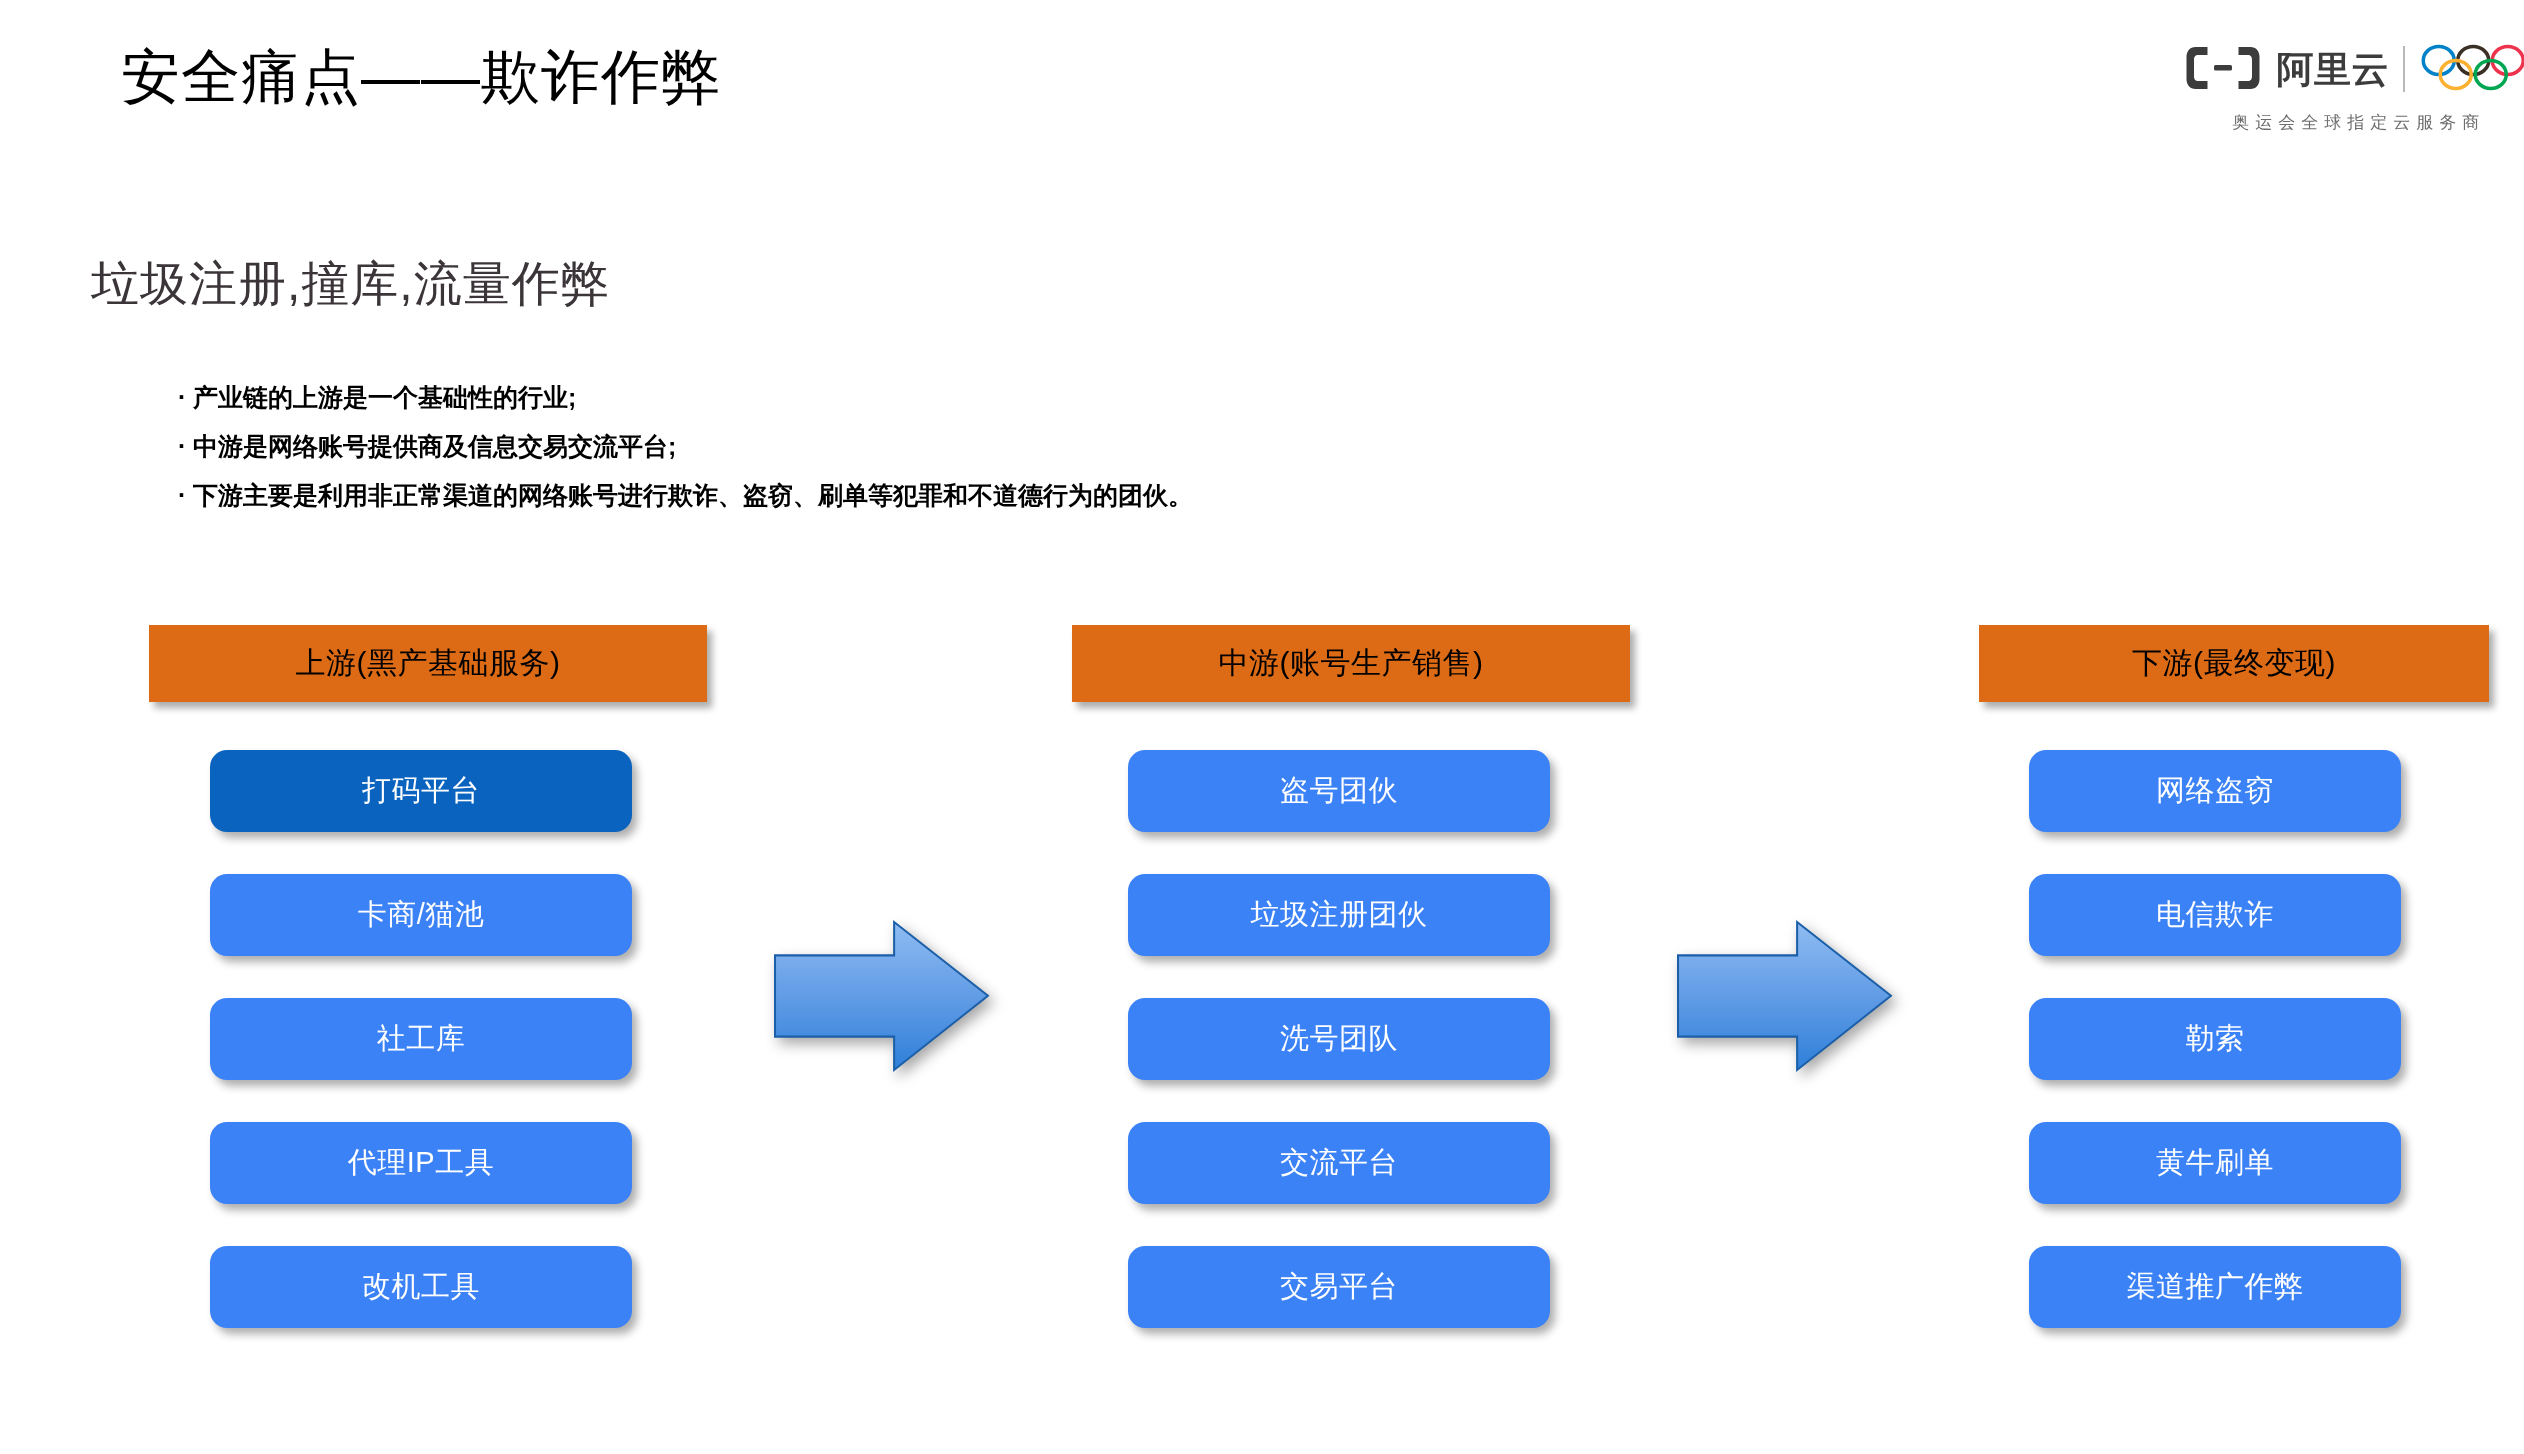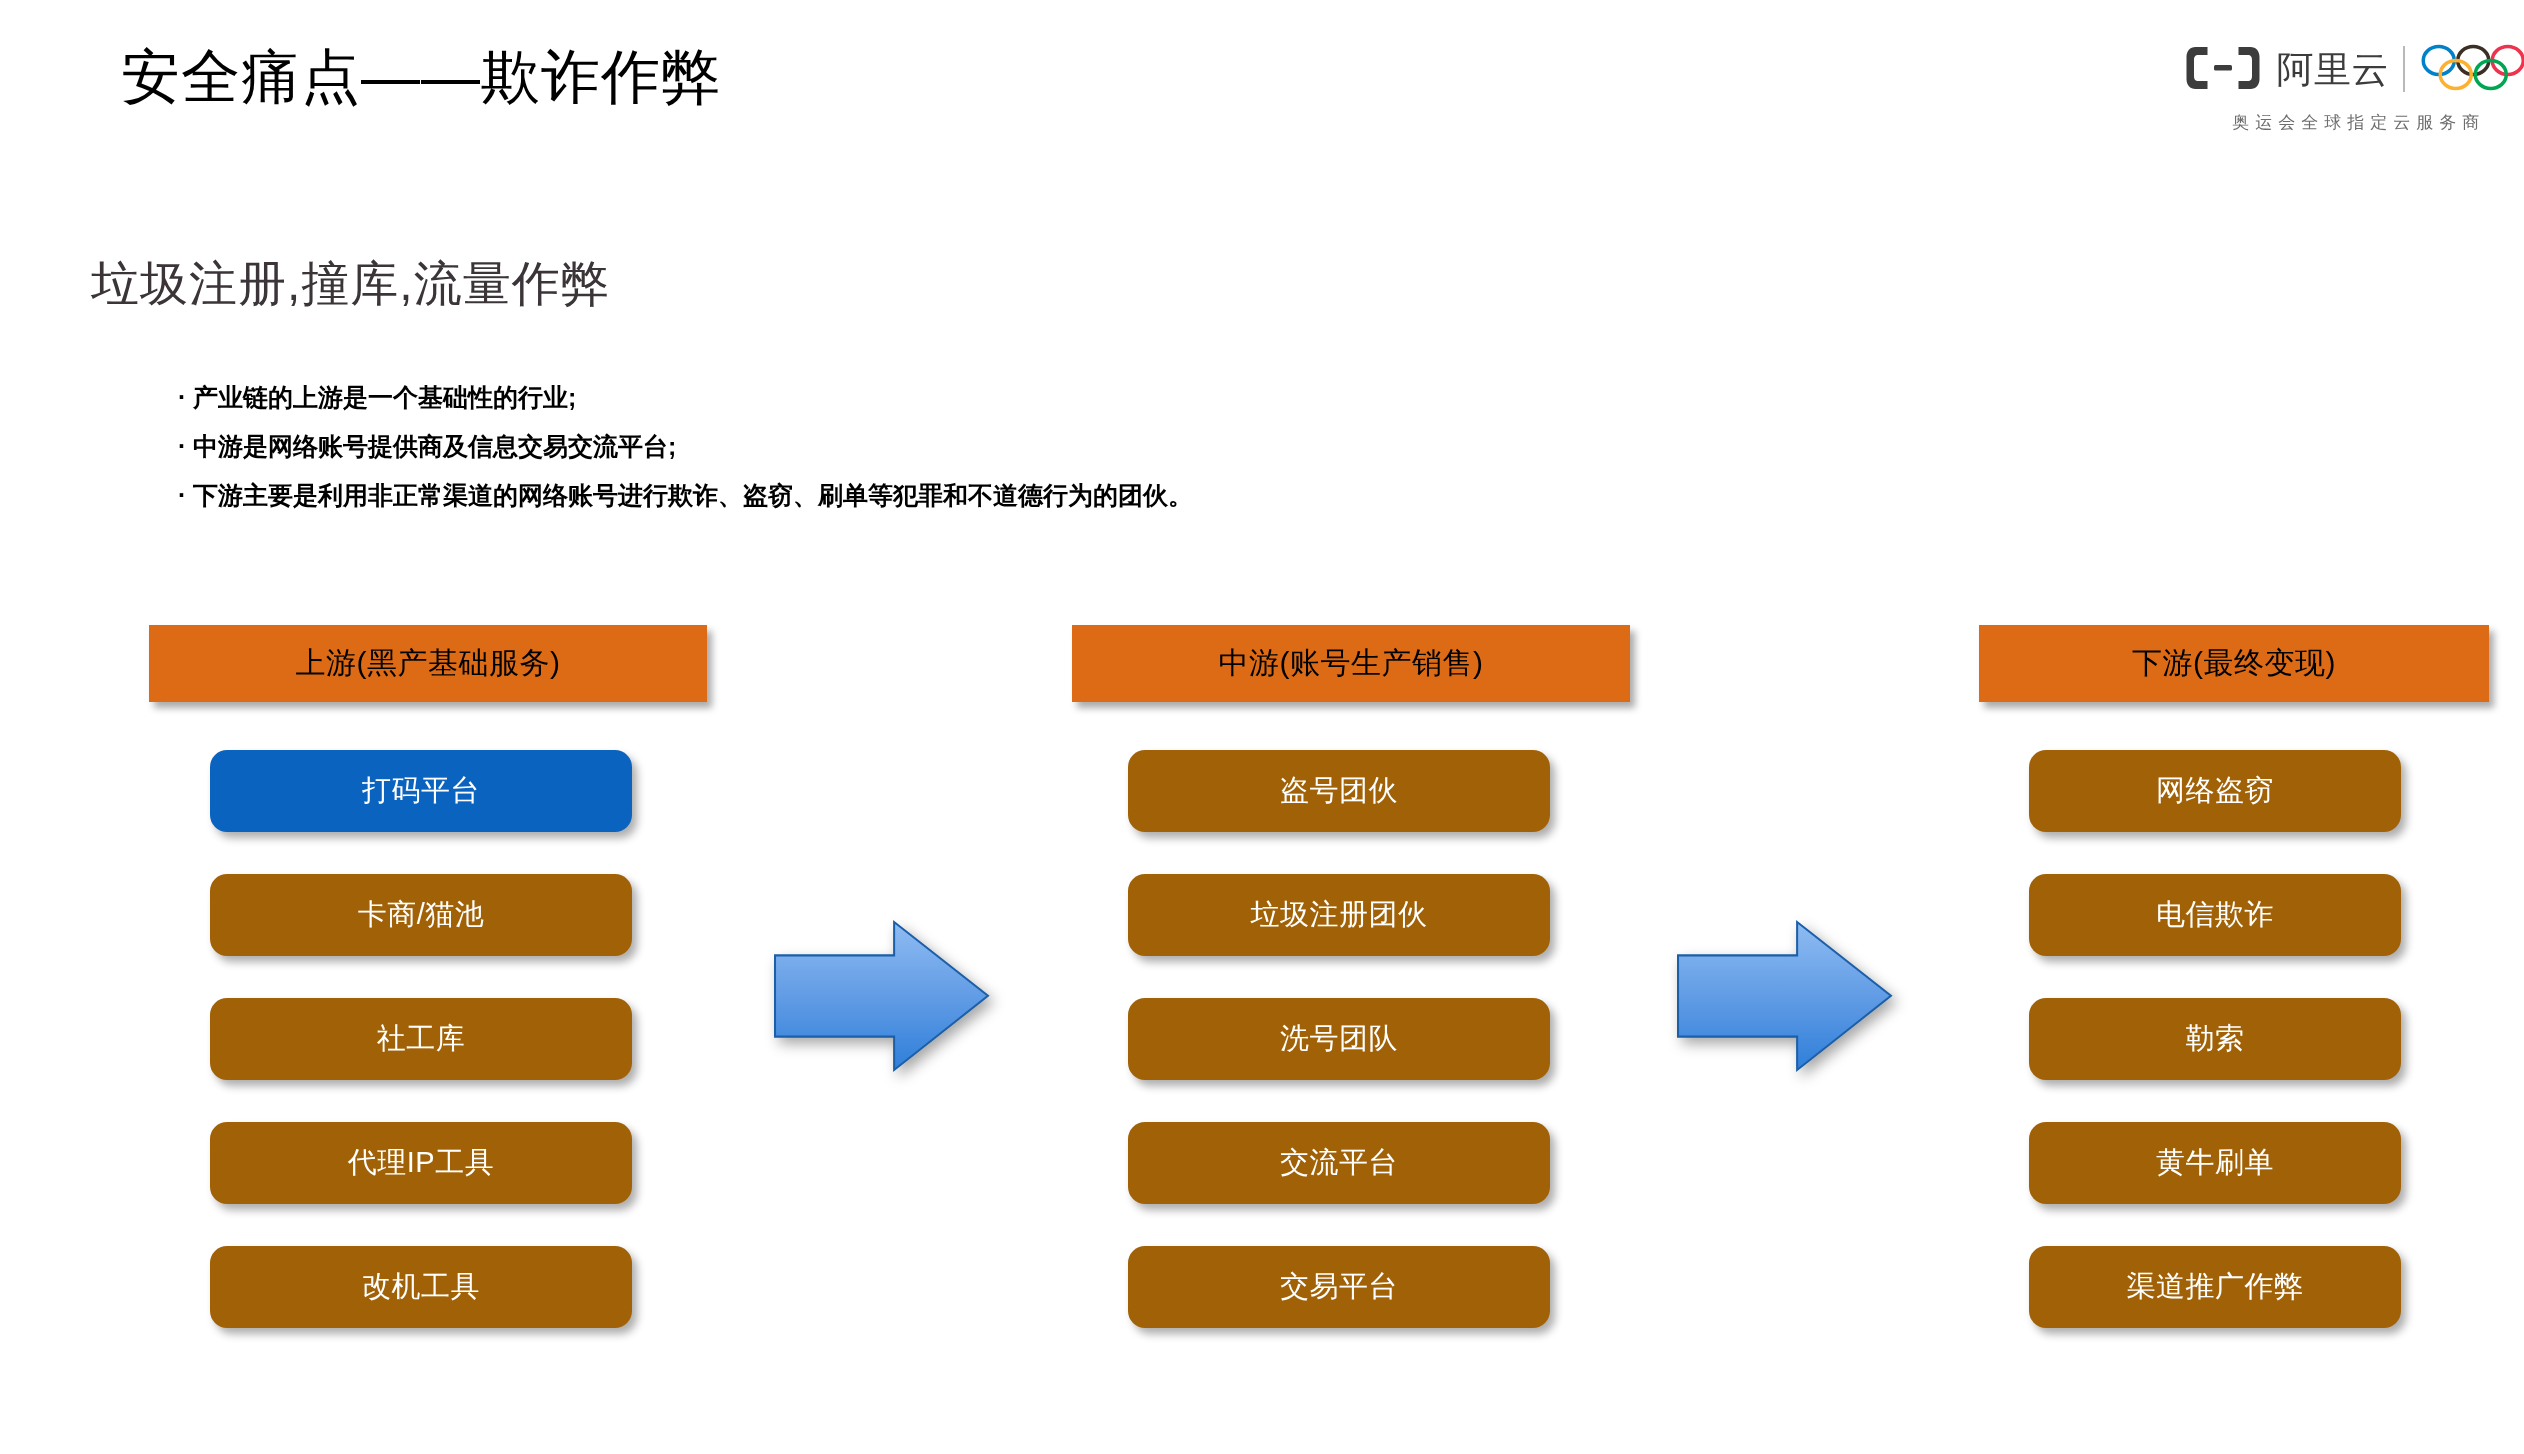--- a/index.html
+++ b/index.html
@@ -38,20 +38,21 @@
   }
   .brand-row {
     display: flex;
     align-items: center;
     gap: 11px;
   }
   .brand-mark {
     display: flex;
     align-items: center;
     gap: 16px;
+    font-weight: bold;
   }
   .bracket-icon { display: block; }
   .brand-name {
     font-size: 37px;
     color: #3c3c3c;
     letter-spacing: 0.5px;
     line-height: 1;
   }
   .brand-divider {
     width: 2px;
@@ -129,21 +130,21 @@
     letter-spacing: 0.5px;
     white-space: nowrap;
   }
 
   .items {
     margin-top: 48px;
     display: flex;
     flex-direction: column;
   }
   .node {
-    background: #a16207;
+    background: #3b82f6;
     color: #ffffff;
     border-radius: 17px;
     font-size: 29px;
     height: 82px;
     display: flex;
     align-items: center;
     justify-content: center;
     box-shadow: 5px 6px 8px rgba(0,0,0,0.32);
     letter-spacing: 0.5px;
     white-space: nowrap;

